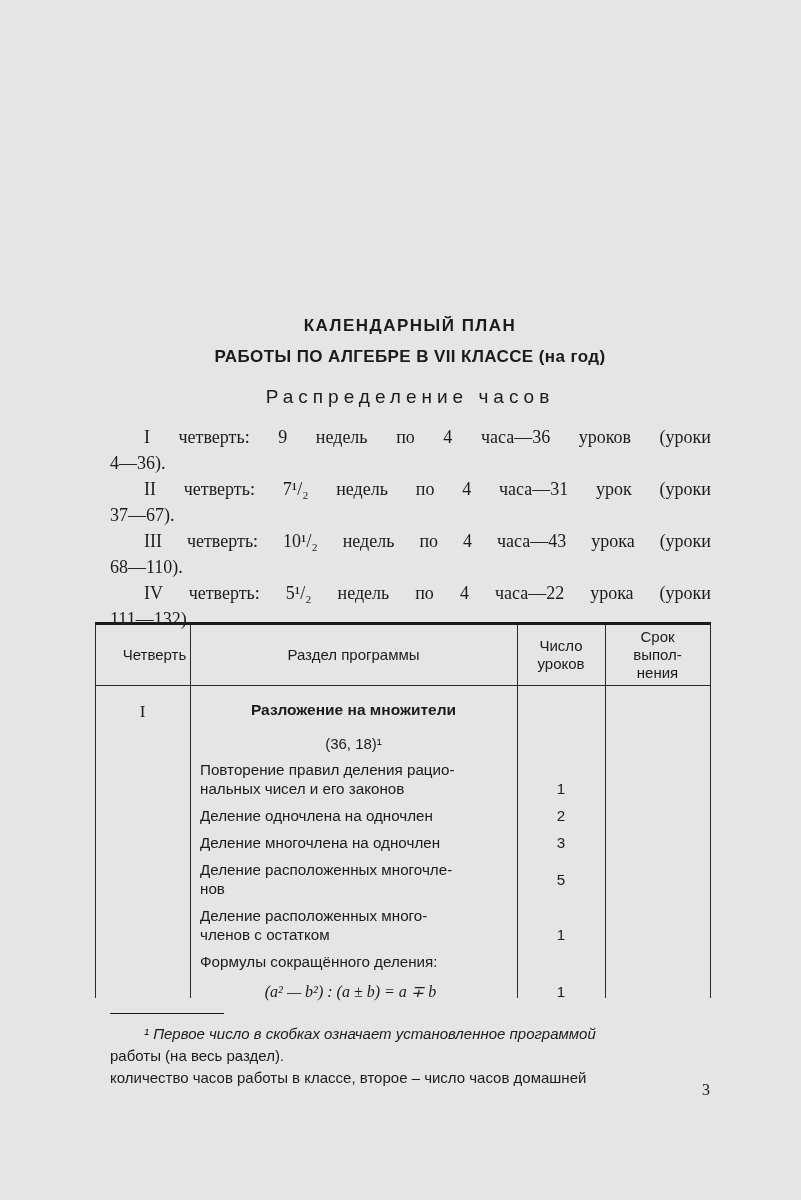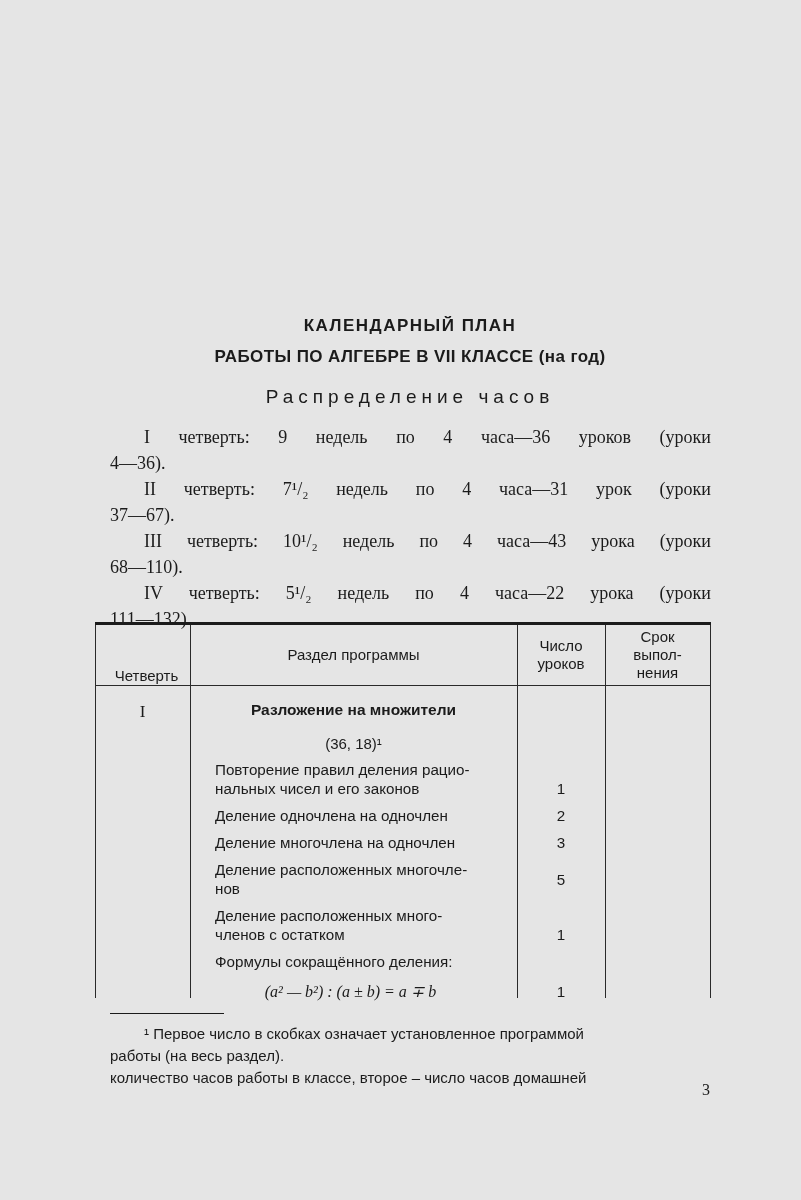--- a/index.html
+++ b/index.html
@@ -35,48 +35,48 @@
     font-size:15px;
   }
   .vline{position:absolute; top:0; bottom:0; width:1px; background:#2a2a2a;}
   .v0{left:0;} .v1{left:95px;} .v2{left:422px;} .v3{left:510px;} .v4{left:615px;}
   .hsep{position:absolute; top:60px; left:0; width:100%; height:1px; background:#2a2a2a;}
   .th{
     position:absolute; top:0; height:60px;
     display:flex; flex-direction:column; justify-content:center; align-items:center;
     text-align:center; line-height:18px;
   }
-  .th-quarter{left:4px; width:95px;justify-content:flex-end;}
+  .th-quarter{left:12px; width:95px;}
   .th-section{left:95px; width:327px;}
   .th-hours{left:422px; width:88px;}
   .th-term{left:510px; width:105px;}
   .quarter-cell{
     position:absolute; left:0; top:77px; width:95px; text-align:center;
     font-family:"Liberation Serif", serif; font-size:17px;
   }
   .tbody{position:absolute; left:95px; top:61px; width:492px;}
   .sect-title{margin-top:15px; width:327px; text-align:center; font-weight:bold; font-size:15.5px;}
   .sect-sub{margin-top:16px; width:327px; text-align:center; font-size:15px;}
   .trow{display:flex; margin-top:8px; line-height:19px;}
   .trow .txt{
     width:327px; box-sizing:border-box;
-    padding-left:25px; padding-right:6px;
+    padding-left:10px; padding-right:6px;
     white-space:pre-line; font-size:15.2px;
   }
   .trow .hrs{width:88px; text-align:center; align-self:flex-end; font-size:15.2px;}
   .trow.center-hrs .hrs{align-self:center;}
   .trow.formula{margin-top:11px;}
   .trow.formula .txt{
     text-align:center; padding-left:0; white-space:normal;
     font-family:"Liberation Serif", serif; font-style:italic; font-size:16px;
   }
   
   .fn-rule{position:absolute; top:1013px; left:110px; width:114px; height:1px; background:#1b1b1b;}
   .footnote{position:absolute; top:1023px; left:110px; width:601px; font-size:15px; line-height:22px;}
-  .footnote .fn1{text-indent:34px;}
+  .footnote .fn1{text-indent:34px;font-style:italic;}
   .page-num{
     position:absolute; top:1081px; left:600px; width:110px; text-align:right;
     font-family:"Liberation Serif", serif; font-size:16px;
   }
 </style>
 </head>
 <body>
 
 <div class="page">
 

